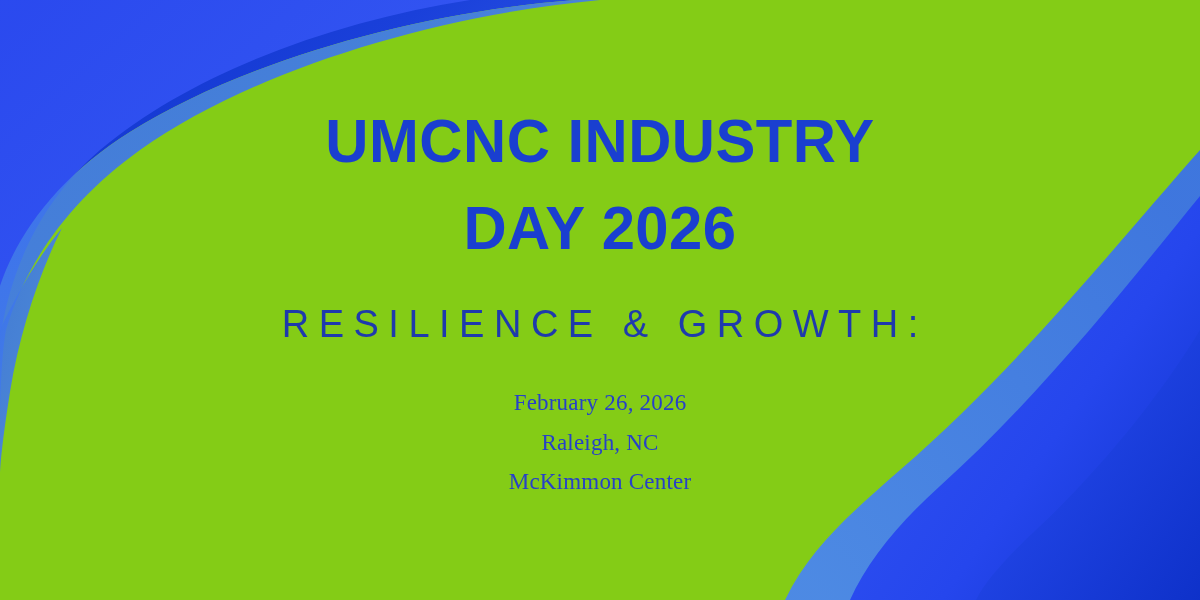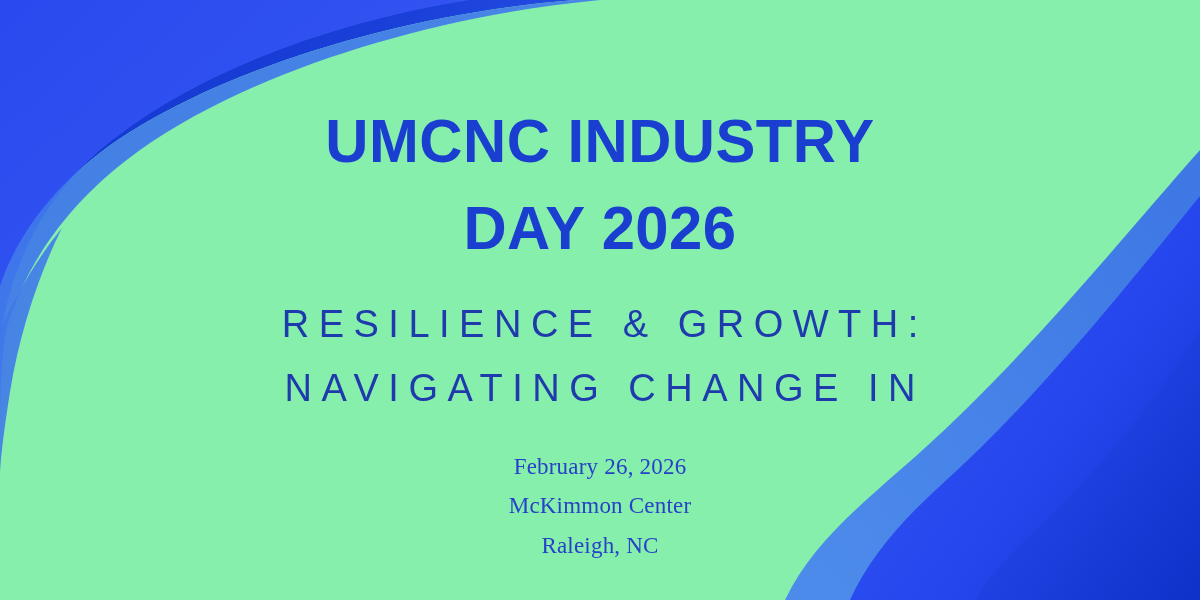--- a/index.html
+++ b/index.html
@@ -8,21 +8,21 @@
     padding: 0;
     background: #ffffff;
   }
   body {
     font-family: "Liberation Sans", sans-serif;
   }
   .poster {
     position: relative;
     width: 1200px;
     height: 600px;
-    background: #86efac;
+    background: #84cc16;
     overflow: hidden;
   }
   .decor-layer {
     position: absolute;
     inset: 0;
     width: 1200px;
     height: 600px;
     pointer-events: none;
   }
   .content {
@@ -130,23 +130,22 @@
 
   <div class="content">
 
     <div class="title-block">
       <h1 class="title">UMCNC INDUSTRY</h1>
       <h1 class="title">DAY 2026</h1>
     </div>
 
     <div class="subtitle-block">
       <p class="subtitle-line">RESILIENCE &amp; GROWTH:</p>
-      <p class="subtitle-line">NAVIGATING CHANGE IN</p>
     </div>
 
     <div class="details-block">
       <p class="detail-line">February 26, 2026</p>
+      <p class="detail-line">Raleigh, NC</p>
       <p class="detail-line">McKimmon Center</p>
-      <p class="detail-line">Raleigh, NC</p>
     </div>
 
   </div>
 </div>
 
 </body></html>

